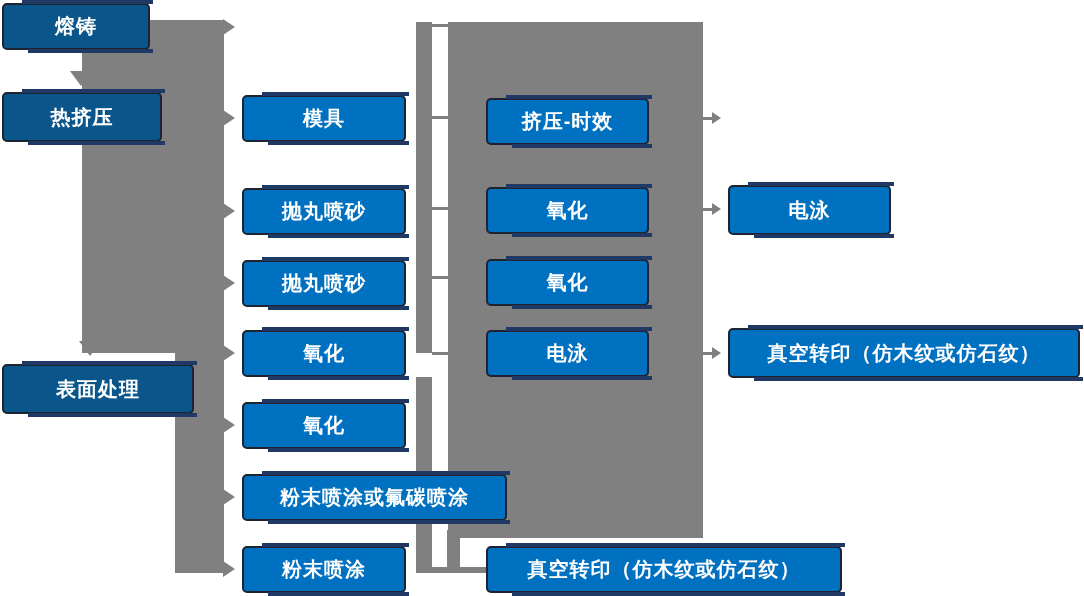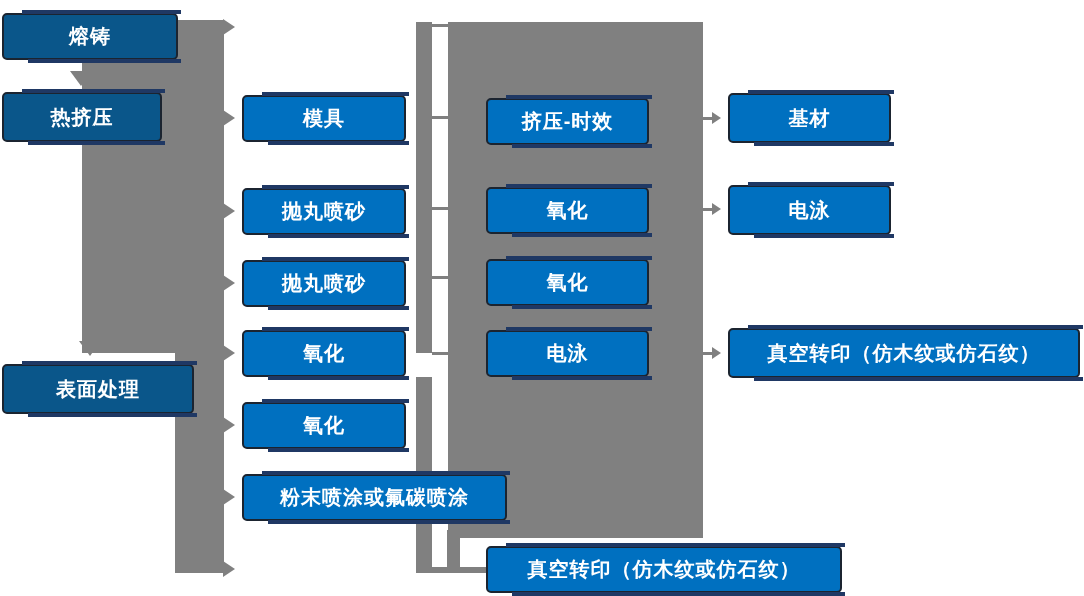--- a/index.html
+++ b/index.html
@@ -69,34 +69,34 @@
   <div class="arr-right" style="left:223px;top:489px"></div>
   <div class="arr-right" style="left:223px;top:561px"></div>
 
   <div class="conn" style="left:701px;top:117px;width:12px;height:3px"></div>
   <div class="arr-right-sm" style="left:712px;top:112px"></div>
   <div class="conn" style="left:701px;top:208px;width:12px;height:3px"></div>
   <div class="arr-right-sm" style="left:712px;top:203px"></div>
   <div class="conn" style="left:701px;top:352px;width:12px;height:3px"></div>
   <div class="arr-right-sm" style="left:712px;top:347px"></div>
 
-  <div class="node dark" style="left:2px;top:13px;width:176px;height:47px">熔铸</div>
+  <div class="node dark" style="left:2px;top:3px;width:148px;height:47px">熔铸</div>
   <div class="node dark" style="left:2px;top:92px;width:160px;height:50px">热挤压</div>
   <div class="node dark" style="left:2px;top:364px;width:192px;height:50px">表面处理</div>
 
   <div class="node" style="left:242px;top:95px;width:164px;height:47px">模具</div>
   <div class="node" style="left:242px;top:188px;width:164px;height:47px">抛丸喷砂</div>
   <div class="node" style="left:242px;top:260px;width:164px;height:47px">抛丸喷砂</div>
   <div class="node" style="left:242px;top:330px;width:164px;height:47px">氧化</div>
   <div class="node" style="left:242px;top:402px;width:164px;height:47px">氧化</div>
   <div class="node" style="left:242px;top:474px;width:265px;height:47px">粉末喷涂或氟碳喷涂</div>
+  <div class="node" style="left:242px;top:546px;width:164px;height:47px">粉末喷涂</div>
 
   <div class="node" style="left:486px;top:98px;width:163px;height:47px">挤压-时效</div>
   <div class="node" style="left:486px;top:187px;width:163px;height:47px">氧化</div>
   <div class="node" style="left:486px;top:259px;width:163px;height:47px">氧化</div>
   <div class="node" style="left:486px;top:330px;width:163px;height:47px">电泳</div>
   <div class="node" style="left:486px;top:546px;width:356px;height:47px">真空转印（仿木纹或仿石纹）</div>
 
-  <div class="node" style="left:728px;top:93px;width:163px;height:50px">基材</div>
   <div class="node" style="left:728px;top:185px;width:163px;height:50px">电泳</div>
   <div class="node" style="left:728px;top:328px;width:352px;height:50px">真空转印（仿木纹或仿石纹）</div>
 
 </div>
 
 </body></html>

